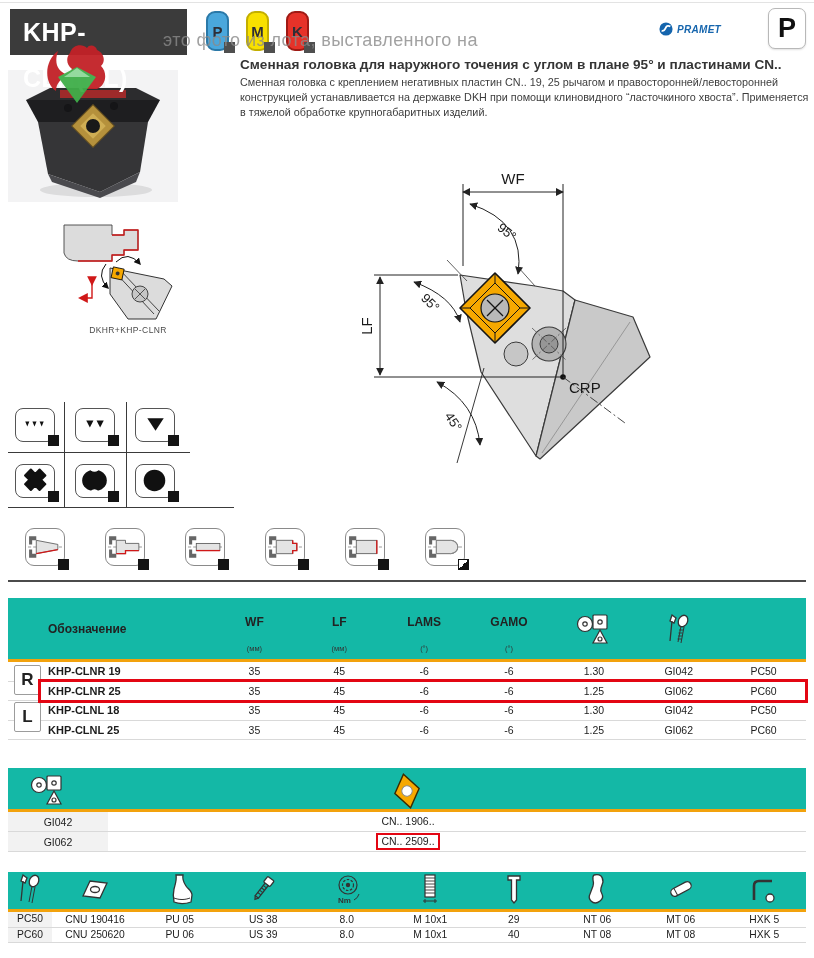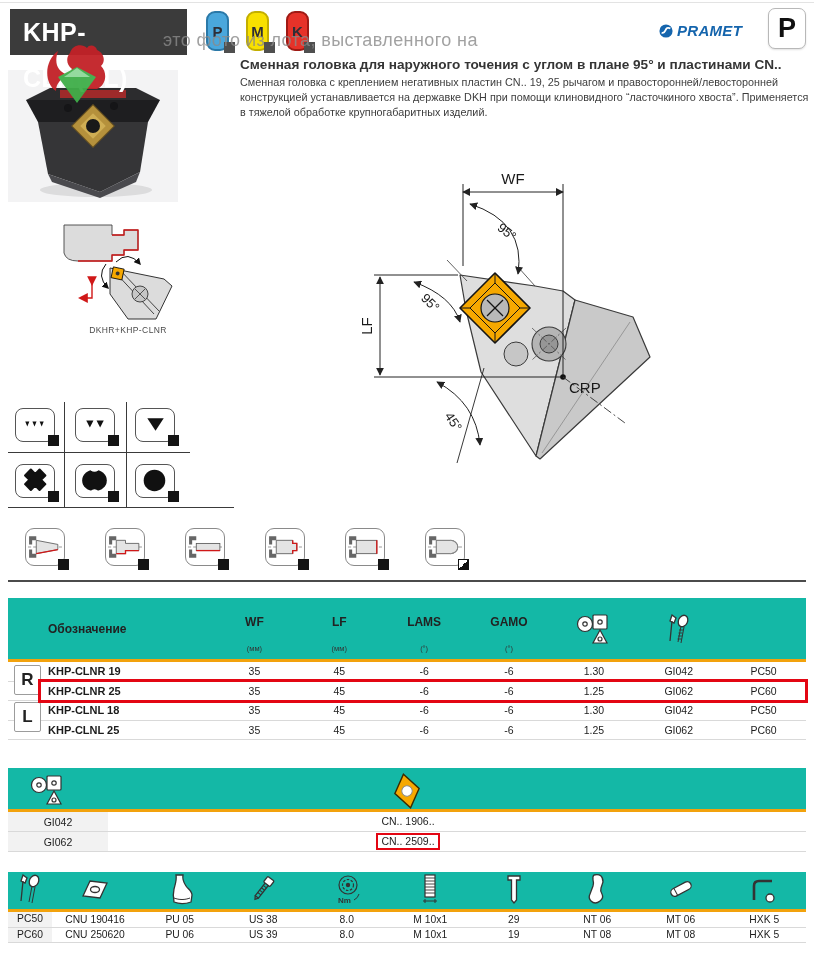--- a/index.html
+++ b/index.html
@@ -9,21 +9,21 @@
 
   
   .title-band{position:absolute;left:10px;top:9px;width:177px;height:46px;background:#3b3b3b;
               color:#fff;font-size:25px;font-weight:bold;line-height:46px;padding-left:13px;
               box-sizing:border-box;letter-spacing:.5px;z-index:2}
   .pmk{position:absolute;left:206px;top:11px;display:flex;gap:17px;z-index:2}
   .pill{position:relative;width:23px;height:40px;border:2px solid #888;border-radius:9px;
         display:flex;align-items:center;justify-content:center;font-weight:bold;font-size:15px;color:#2e2e36;box-sizing:border-box}
   .pill::after{content:"";position:absolute;right:-8px;bottom:-4px;width:11px;height:11px;background:#4f4f4f}
   .brand{position:absolute;left:659px;top:22px;display:flex;align-items:center;gap:4px;color:#1565ad;
-         font-weight:bold;font-style:italic;font-size:15px;letter-spacing:.3px}
+         font-weight:bold;font-style:italic;font-size:10px;letter-spacing:.3px}
   .brand svg{width:14px;height:14px}
   .pbox{position:absolute;left:768px;top:8px;width:38px;height:41px;border:1.5px solid #b8b8b8;border-radius:7px;
         background:#fff;display:flex;align-items:center;justify-content:center;font-size:27px;font-weight:bold;
         color:#101010;box-shadow:0 1px 2px rgba(0,0,0,.12);box-sizing:border-box}
 
   
   .wm-line1{position:absolute;left:163px;top:30px;font-size:18px;color:#8a8a8a;opacity:.8;letter-spacing:.4px;
             z-index:6;white-space:nowrap;pointer-events:none}
   .wm-brand{position:absolute;left:123px;top:49px;font-size:37px;font-weight:800;color:#8f8f8f;opacity:.6;
             letter-spacing:1px;z-index:6;display:flex;align-items:center;pointer-events:none}
@@ -587,19 +587,19 @@
       <div>MT 06</div>
       <div>HXK 5</div>
     </div>
     <div class="trow">
       <div class="pcell">PC60</div>
       <div>CNU 250620</div>
       <div>PU 06</div>
       <div>US 39</div>
       <div>8.0</div>
       <div>M 10x1</div>
-      <div>19</div>
+      <div>40</div>
       <div>NT 08</div>
       <div>MT 08</div>
       <div>HXK 5</div>
     </div>
   </div>
 </div>
 
 </body></html>

